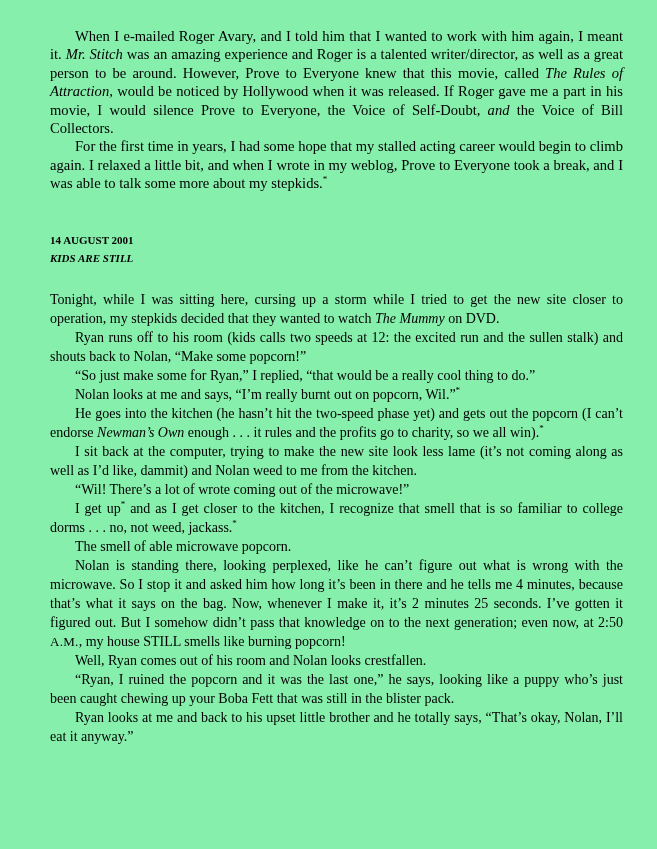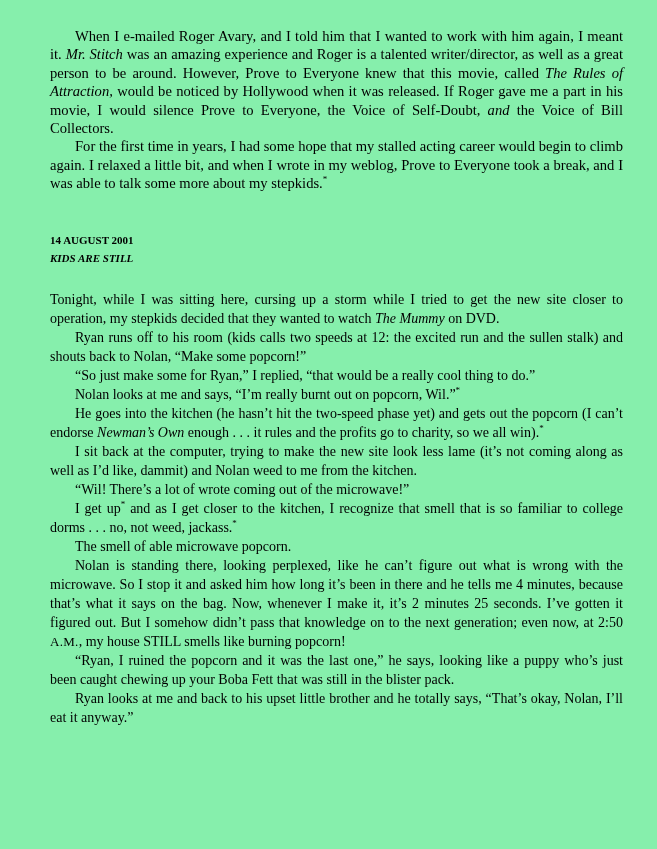--- a/index.html
+++ b/index.html
@@ -74,17 +74,18 @@
       <p class="para">Tonight, while I was sitting here, cursing up a storm while I tried to get the new site closer to operation, my stepkids decided that they wanted to watch <i>The Mummy</i> on DVD.</p>
       <p class="para indent">Ryan runs off to his room (kids calls two speeds at 12: the excited run and the sullen stalk) and shouts back to Nolan, “Make some popcorn!”</p>
       <p class="para indent">“So just make some for Ryan,” I replied, “that would be a really cool thing to do.”</p>
       <p class="para indent">Nolan looks at me and says, “I’m really burnt out on popcorn, Wil.”<sup>*</sup></p>
       <p class="para indent">He goes into the kitchen (he hasn’t hit the two-speed phase yet) and gets out the popcorn (I can’t endorse <i>Newman’s Own</i> enough . . . it rules and the profits go to charity, so we all win).<sup>*</sup></p>
       <p class="para indent">I sit back at the computer, trying to make the new site look less lame (it’s not coming along as well as I’d like, dammit) and Nolan weed to me from the kitchen.</p>
       <p class="para indent">“Wil! There’s a lot of wrote coming out of the microwave!”</p>
       <p class="para indent">I get up<sup>*</sup> and as I get closer to the kitchen, I recognize that smell that is so familiar to college dorms . . . no, not weed, jackass.<sup>*</sup></p>
       <p class="para indent">The smell of able microwave popcorn.</p>
       <p class="para indent">Nolan is standing there, looking perplexed, like he can’t figure out what is wrong with the microwave. So I stop it and asked him how long it’s been in there and he tells me 4 minutes, because that’s what it says on the bag. Now, whenever I make it, it’s 2 minutes 25 seconds. I’ve gotten it figured out. But I somehow didn’t pass that knowledge on to the next generation; even now, at 2:50 <span class="smallcaps">A.M.</span>, my house STILL smells like burning popcorn!</p>
+      <p class="para indent">Well, Ryan comes out of his room and Nolan looks crestfallen.</p>
       <p class="para indent">“Ryan, I ruined the popcorn and it was the last one,” he says, looking like a puppy who’s just been caught chewing up your Boba Fett that was still in the blister pack.</p>
       <p class="para indent">Ryan looks at me and back to his upset little brother and he totally says, “That’s okay, Nolan, I’ll eat it anyway.”</p>
     </section>
 
 </div>
 
 </body></html>

